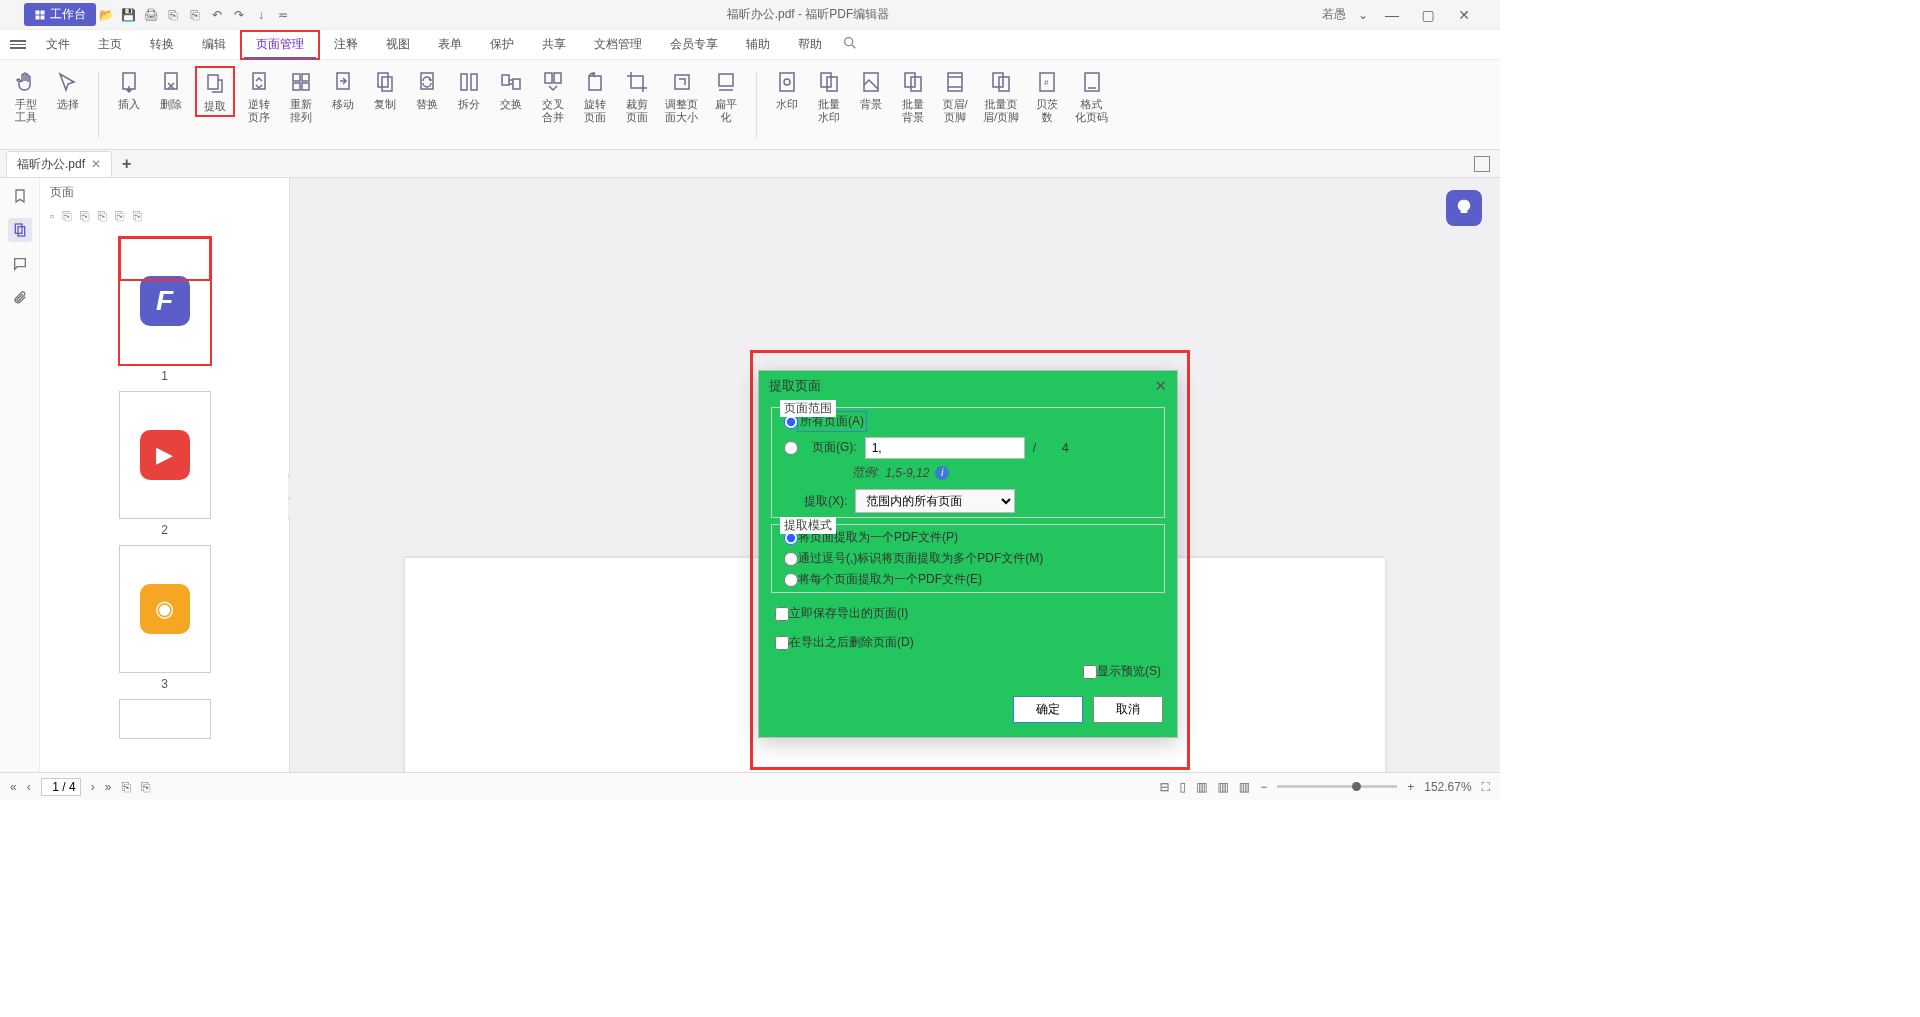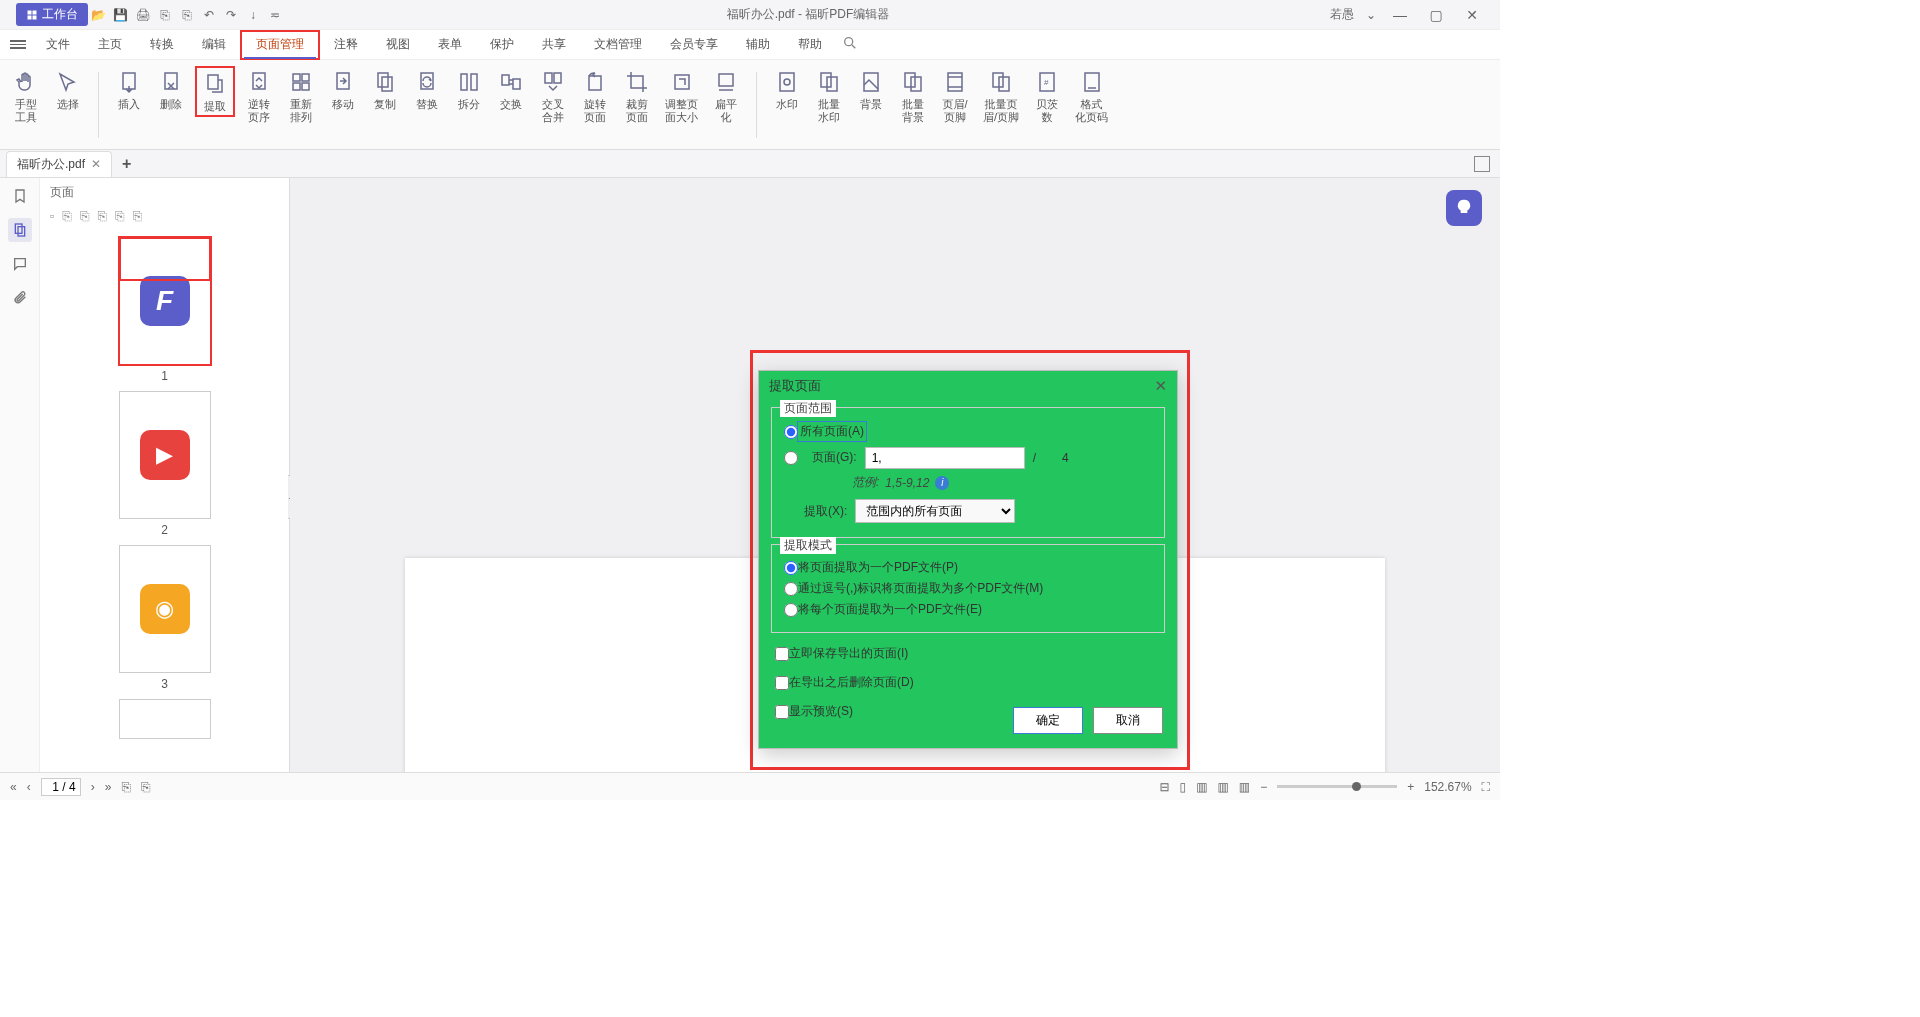--- a/index.html
+++ b/index.html
@@ -1,31 +1,31 @@
 <!DOCTYPE html>
 <html><head>
 <meta charset="utf-8">
 <style>
 * { margin: 0; padding: 0; box-sizing: border-box; font-family: "Microsoft YaHei", sans-serif; }
 body { background: #fff; width: 1500px; height: 800px; overflow: hidden; font-size: 12px; color: #333; }
 
 
-.titlebar { height: 30px; background: #f5f5f7; display: flex; align-items: center; padding: 0 16px; border-bottom: 1px solid #eee; }
+.titlebar { height: 30px; background: #f5f5f7; display: flex; align-items: center; padding: 0 24px; border-bottom: 1px solid #eee; }
 .titlebar .workbench { background: #5b5ec9; color: #fff; padding: 3px 10px; border-radius: 3px; display: flex; align-items: center; gap: 4px; }
 .titlebar .workbench svg { width: 12px; height: 12px; fill: #fff; }
 .titlebar .tb-icon { width: 22px; display: flex; justify-content: center; color: #666; cursor: pointer; }
 .titlebar .title { flex: 1; text-align: center; color: #666; }
 .titlebar .right { display: flex; align-items: center; gap: 12px; color: #666; }
 .titlebar .winbtn { width: 24px; text-align: center; cursor: pointer; font-size: 14px; }
 
 
 .menubar { height: 30px; display: flex; align-items: center; padding: 0 10px; gap: 0; border-bottom: 1px solid #eee; }
 .menubar .menu-item { padding: 0 14px; color: #555; cursor: pointer; height: 30px; display: flex; align-items: center; }
 .menubar .menu-item.file { color: #555; }
-.menubar .menu-item.active { color: #c2410c; border: 2px solid #e33; border-bottom: 2px solid #e33; position: relative; }
+.menubar .menu-item.active { color: #6d28d9; border: 2px solid #e33; border-bottom: 2px solid #e33; position: relative; }
 .menubar .menu-item.active::after { content:''; position:absolute; bottom:-1px; left:2px; right:2px; height:2px; background:#5b5ec9; }
 .menubar .search-icon { margin-left: 6px; color: #888; cursor: pointer; }
 .ham { width: 16px; display:flex; flex-direction:column; gap:2px; margin-right:6px;}
 .ham span{height:1.5px;background:#666;}
 
 
 .ribbon { height: 90px; display: flex; align-items: flex-start; padding: 6px 8px; gap: 6px; border-bottom: 1px solid #ddd; background: #fafafa; }
 .rbtn { display: flex; flex-direction: column; align-items: center; justify-content: flex-start; min-width: 36px; padding: 2px 4px; cursor: pointer; color: #555; }
 .rbtn .ico { width: 28px; height: 28px; display:flex; align-items:center; justify-content:center; margin-bottom: 2px;}
 .rbtn .ico svg { width: 24px; height: 24px; stroke: #6b6e8f; fill: none; stroke-width: 1.5; }
@@ -62,21 +62,21 @@
 
 .canvas { flex:1; background:#f0f0f2; position:relative; overflow:hidden;}
 .canvas .page{ position:absolute; left:50%; transform:translateX(-50%); top:380px; width:980px; height:700px; background:#fff; box-shadow:0 0 4px rgba(0,0,0,.15);}
 .collapse-handle{position:absolute;left:288px;top:50%;width:10px;height:44px;background:#eee;border:1px solid #ccc;border-left:none;display:flex;align-items:center;justify-content:center;cursor:pointer;color:#777;font-size:10px;}
 
 
 .dialog-hl{position:absolute; left:460px; top:172px; width:440px; height:420px; border:3px solid #e33; pointer-events:none; z-index:5;}
 .dialog{position:absolute; left:468px; top:192px; width:420px; background:#22c55e; border:1px solid #bbb; box-shadow:0 6px 20px rgba(0,0,0,.2); z-index:10;}
 .dialog .dtitle{display:flex; justify-content:space-between; align-items:center; padding:6px 10px; font-size:13px;}
 .dialog .dtitle .x{cursor:pointer; font-size:15px; color:#555;}
-.dialog .group{border:1px solid #ccc; margin:6px 12px; padding:10px 12px; position:relative;}
+.dialog .group{border:1px solid #ccc; margin:6px 12px; padding:0 12px; position:relative;}
 .dialog .group .gt{position:absolute; top:-8px; left:8px; background:#fff; padding:0 4px; font-size:12px; color:#444;}
 .dialog label{display:flex; align-items:center; font-size:12px; color:#333; margin:4px 0;}
 .dialog input[type=radio], .dialog input[type=checkbox]{accent-color:#2962ff; width:14px; height:14px;}
 .dialog .row{display:flex; align-items:center; gap:8px; margin:4px 0;}
 .dialog input[type=text]{border:1px solid #bbb; padding:3px 6px; font-size:12px; width:160px;}
 .dialog select{border:1px solid #bbb; padding:3px 6px; font-size:12px; width:160px; background:#f9f9f9;}
 .dialog .hint{margin-left:68px; font-size:12px; color:#444; display:flex; gap:6px; align-items:center;font-style:italic;}
 .dialog .info{width:14px;height:14px;border-radius:50%;background:#3a7bd5;color:#fff;display:inline-flex;align-items:center;justify-content:center;font-size:10px;}
 .dialog .chkrow{padding:2px 16px;}
 .dialog .btns{display:flex; justify-content:flex-end; gap:10px; padding:10px 14px 14px;}
@@ -535,21 +535,21 @@
             <input type="checkbox" style="">
             <span>立即保存导出的页面(I)</span>
           </label>
         </div>
       <div class="chkrow">
           <label>
             <input type="checkbox" style="">
             <span>在导出之后删除页面(D)</span>
           </label>
         </div>
-      <div style="display:flex;align-items:flex-start;">
+      <div style="display:flex;align-items:flex-end;flex-direction:column;">
         <div class="chkrow" style="flex:1;">
             <label>
               <input type="checkbox" style="">
               <span>显示预览(S)</span>
             </label>
           </div>
         <div class="btns">
           <button class="btn primary">确定</button>
           <button class="btn">取消</button>
         </div>

